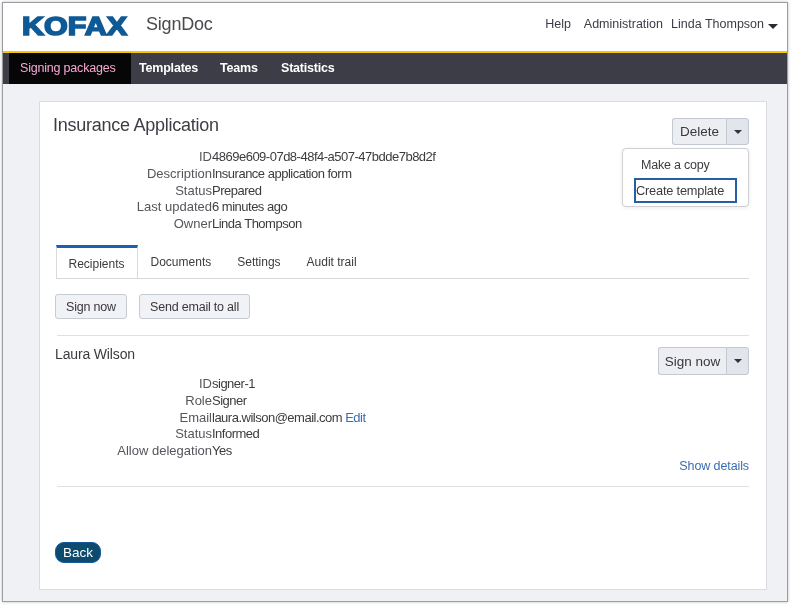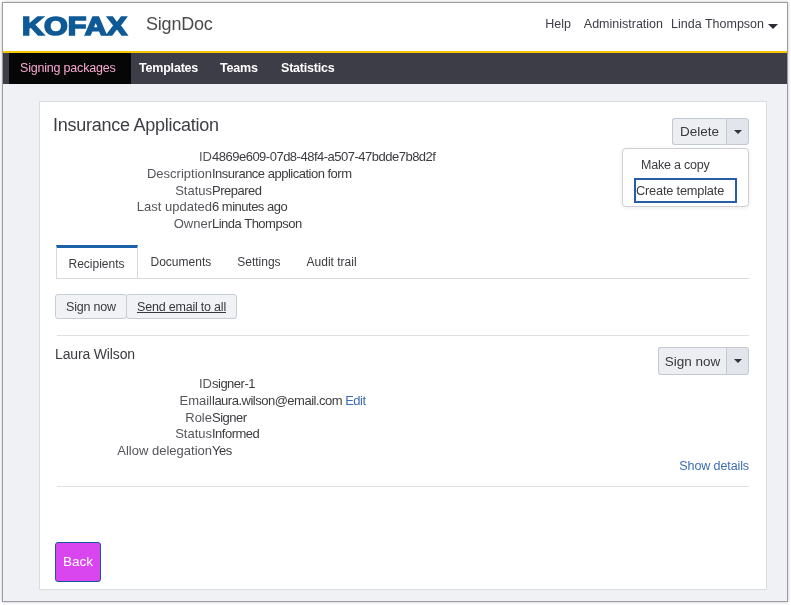--- a/index.html
+++ b/index.html
@@ -63,28 +63,28 @@
           border-bottom:1px solid #d9d9dd; display:flex; font-size:12px; color:#3b3b40; }
   .tab { padding:0 13px; display:flex; align-items:center; }
   .tab.on { }
   .tab.on { border:1px solid #d9d9dd; border-top:3px solid #1c62ab; background:#fff;
             margin-bottom:-1px; padding:1px 12px 0 12px; }
   
   .btn { position:absolute; height:25px; border:1px solid #c6ccd4; background:#f1f2f5;
          border-radius:3px; font-size:12.5px; letter-spacing:-0.2px; color:#38383e; display:flex; align-items:center;
          padding:0 10px; }
   .b-sign { left:15px; top:192px; }
-  .b-send { left:86px; top:192px;text-decoration:underline; }
+  .b-send { left:99px; top:192px; }
   .sep { position:absolute; left:17px; right:17px; height:1px; background:#e0e0e4; }
   .s1 { top:233px; }
   .s2 { top:384px; }
   .laura { position:absolute; left:15px; top:243.5px; font-size:14px; letter-spacing:-0.15px; color:#3b3b40; }
   .showdet { position:absolute; right:17px; top:356.5px; font-size:12.5px; letter-spacing:-0.1px; }
-  .back { position:absolute; left:15px; top:439.5px; width:46px; height:40px; background:#d946ef;
-          border:1px solid #15599c; border-radius:3px; color:#fff; font-size:13.5px;
+  .back { position:absolute; left:15px; top:439.5px; width:46px; height:21px; background:#0c4a6e;
+          border:1px solid #15599c; border-radius:9px; color:#fff; font-size:13.5px;
           display:flex; align-items:center; justify-content:center; }
 </style>
 </head>
 <body>
 <div class="frame">
   <div class="hdr">
     <svg class="logo" width="120" height="32" viewBox="0 0 120 32">
       <text x="1" y="26" font-family="Liberation Sans, sans-serif" font-size="25" font-weight="bold" fill="#0e5a96" stroke="#0e5a96" stroke-width="1.6" textLength="105" lengthAdjust="spacingAndGlyphs">KOFAX</text>
     </svg>
     <div class="signdoc">SignDoc</div>
@@ -132,22 +132,22 @@
     <div class="sep s1"></div>
     <div class="laura">Laura Wilson</div>
     <div class="split sign2">
         <div class="sb-main">Sign now</div>
         <div class="sb-caret">
           <i></i>
         </div>
       </div>
     <div class="grid g2">
       <div class="row"><span class="lb">ID</span><span class="vl">signer-1</span></div>
+      <div class="row"><span class="lb">Role</span><span class="vl">Signer</span></div>
       <div class="row"><span class="lb">Email</span><span class="vl">laura.wilson@email.com <a class="lnk" href="#">Edit</a></span></div>
-      <div class="row"><span class="lb">Role</span><span class="vl">Signer</span></div>
       <div class="row"><span class="lb">Status</span><span class="vl">Informed</span></div>
       <div class="row"><span class="lb">Allow delegation</span><span class="vl">Yes</span></div>
     </div>
     <a class="lnk showdet" href="#">Show details</a>
     <div class="sep s2"></div>
     <div class="back">Back</div>
   </div>
 </div>
 
 </body></html>

